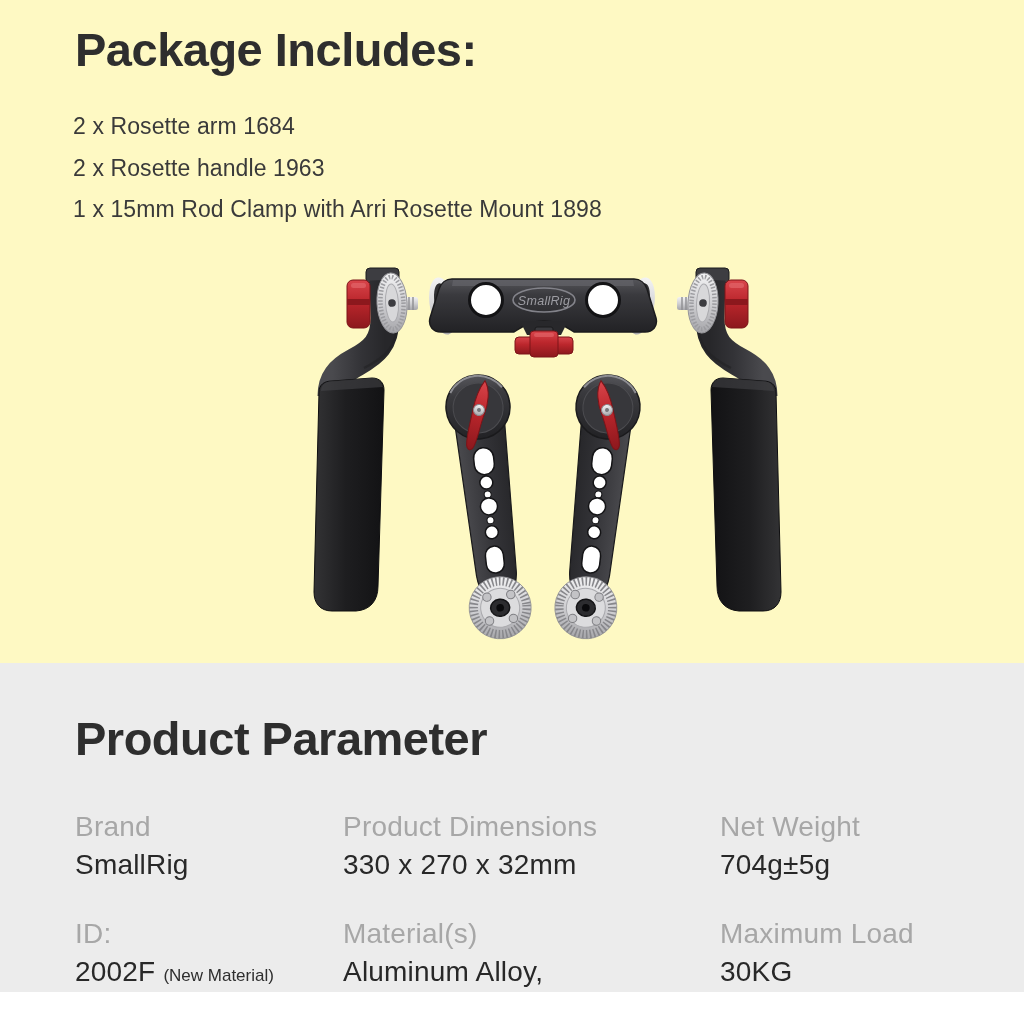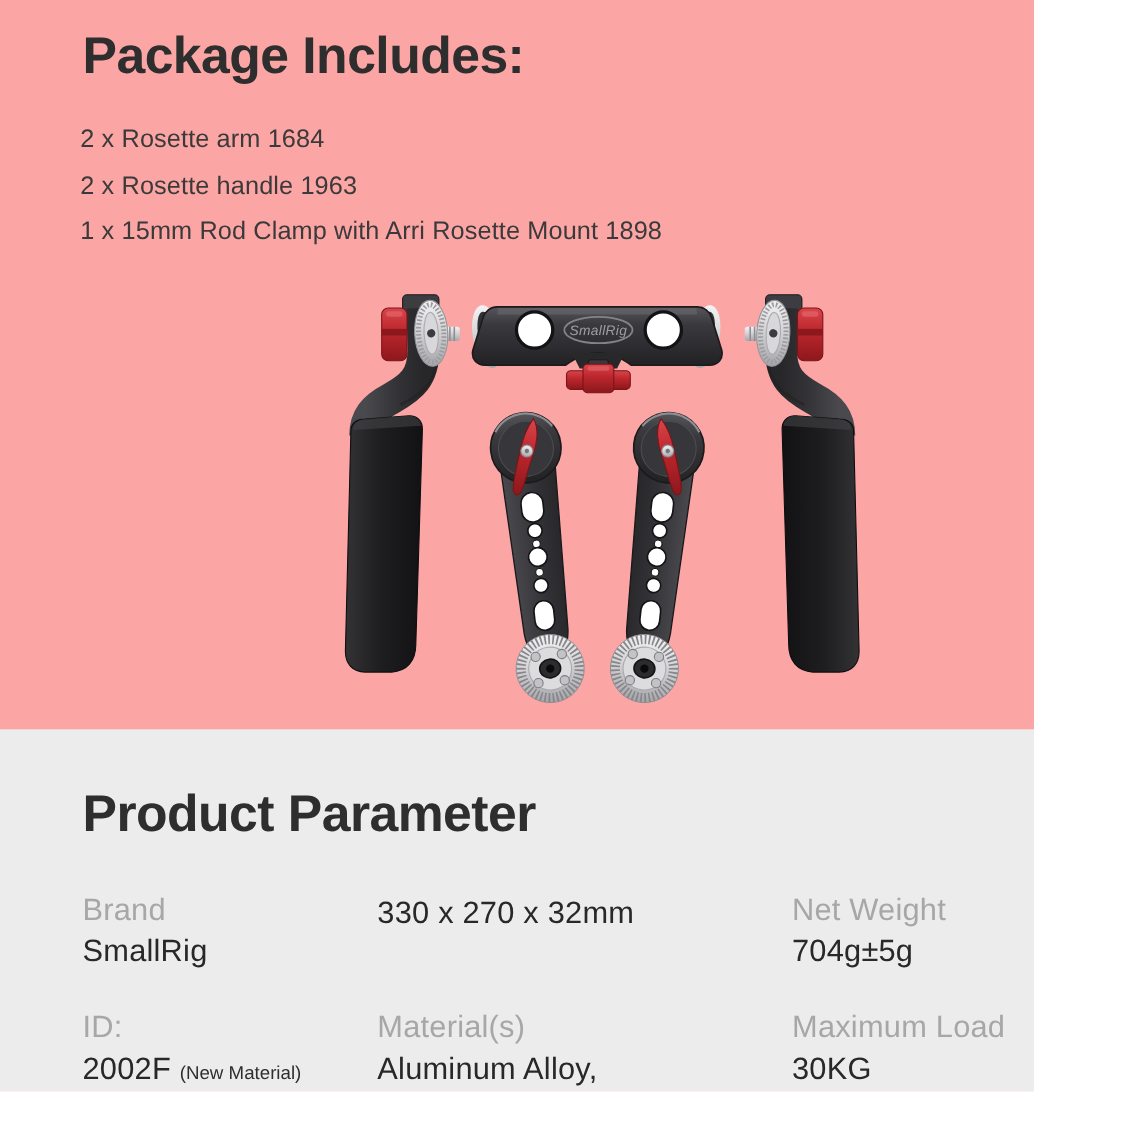--- a/index.html
+++ b/index.html
@@ -1,18 +1,18 @@
 <!DOCTYPE html>
 <html><head>
 <meta charset="utf-8">
 <style>
   html,body{margin:0;padding:0;background:#ffffff;}
   .canvas{
-    position:relative;width:940px;height:1024px;overflow:hidden;
-    background:#fca5a5;font-family:"Liberation Sans",sans-serif;
+    position:relative;width:1024px;height:1024px;overflow:hidden;
+    background:#fef9c3;font-family:"Liberation Sans",sans-serif;
   }
   
   .pkg-title{
     position:absolute;left:75px;top:24px;margin:0;
     font-size:47px;font-weight:700;letter-spacing:-0.5px;color:#2e2e2e;line-height:1.1;
   }
   .pkg-list{
     position:absolute;left:73px;top:106px;margin:0;padding:0;list-style:none;
   }
   .pkg-list li{
@@ -185,20 +185,21 @@
 
   <section class="params">
     <h2 class="params-title">Product Parameter</h2>
 
     <div class="param-row row1">
       <div class="cell">
         <div class="p-label">Brand</div>
         <div class="p-value">SmallRig</div>
       </div>
       <div class="cell">
+        <div class="p-label">Product Dimensions</div>
         <div class="p-value">330 x 270 x 32mm</div>
       </div>
       <div class="cell">
         <div class="p-label">Net Weight</div>
         <div class="p-value">704g±5g</div>
       </div>
     </div>
 
     <div class="param-row row2">
       <div class="cell">

